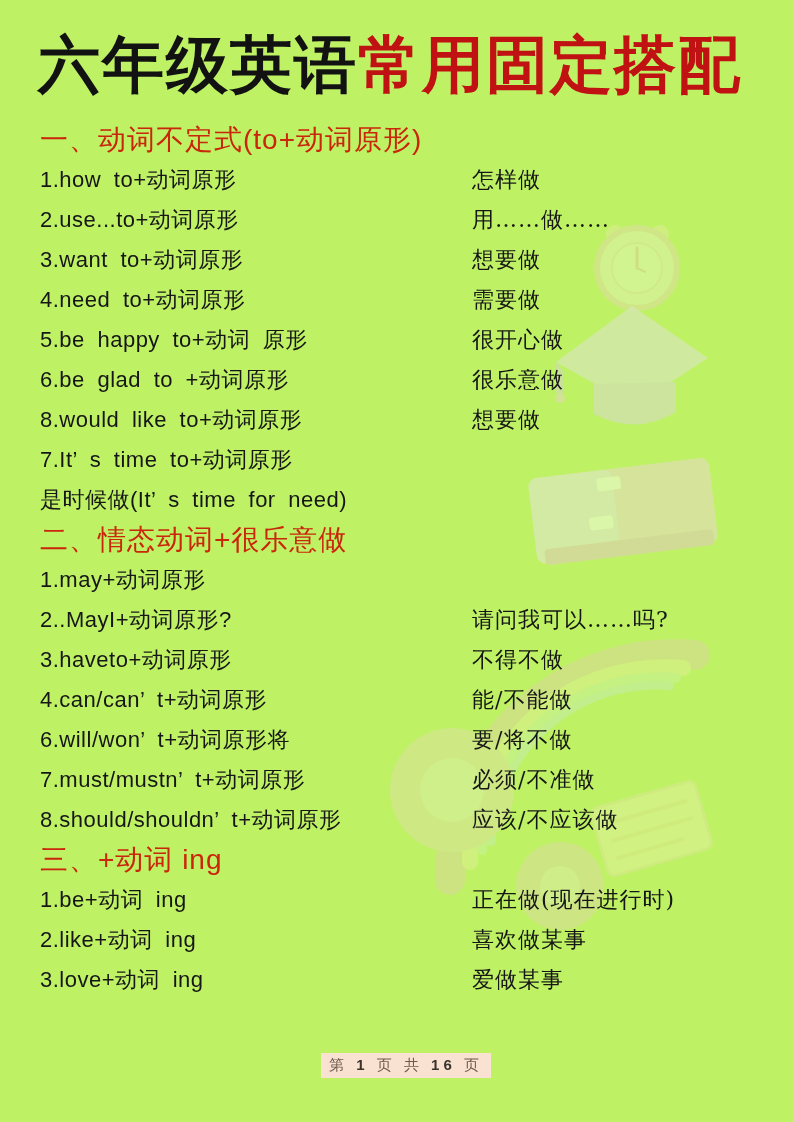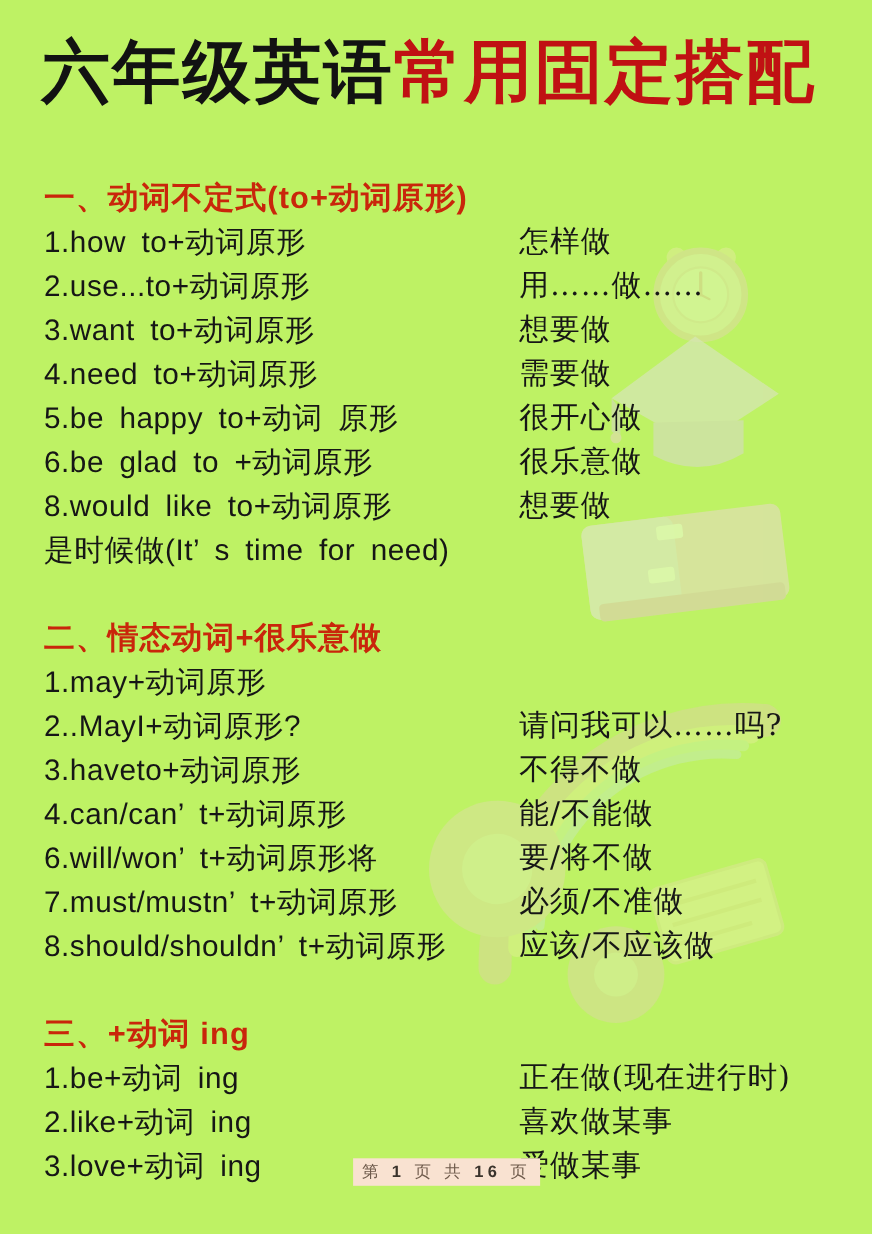--- a/index.html
+++ b/index.html
@@ -29,30 +29,29 @@
     color:#121212;
     margin:0;
   }
   .title .red{color:#c01113;}
   .sections{
     position:absolute;
     left:40px;top:120px;width:718px;
   }
   .section-heading{
     font-size:28px;
-    font-weight:bold;
+    font-weight:normal;
     color:#c9260b;
     line-height:40px;
     letter-spacing:1px;
-    margin-top:40px;
   }
   .row{
     display:flex;
     line-height:40px;
-    font-size:27px;
+    font-size:22px;
     align-items:center;
   }
   .cell{white-space:nowrap;}
   .cell.left{
     width:432px;
     word-spacing:6px;
     letter-spacing:0.5px;
   }
   .cell.right{
     flex:1;
@@ -152,20 +151,21 @@
         </div>
         <div class="row">
           <div class="cell left">6.be glad to +动词原形</div>
           <div class="cell right">很乐意做</div>
         </div>
         <div class="row">
           <div class="cell left">8.would like to+动词原形</div>
           <div class="cell right">想要做</div>
         </div>
         <div class="row">
+          <div class="cell left">7.It’ s time to+动词原形</div>
           <div class="cell right"></div>
         </div>
         <div class="row">
           <div class="cell left">是时候做(It’ s time for need)</div>
           <div class="cell right"></div>
         </div>
         <div class="section-heading">二、情态动词+很乐意做</div>
         <div class="row">
           <div class="cell left">1.may+动词原形</div>
         </div>

